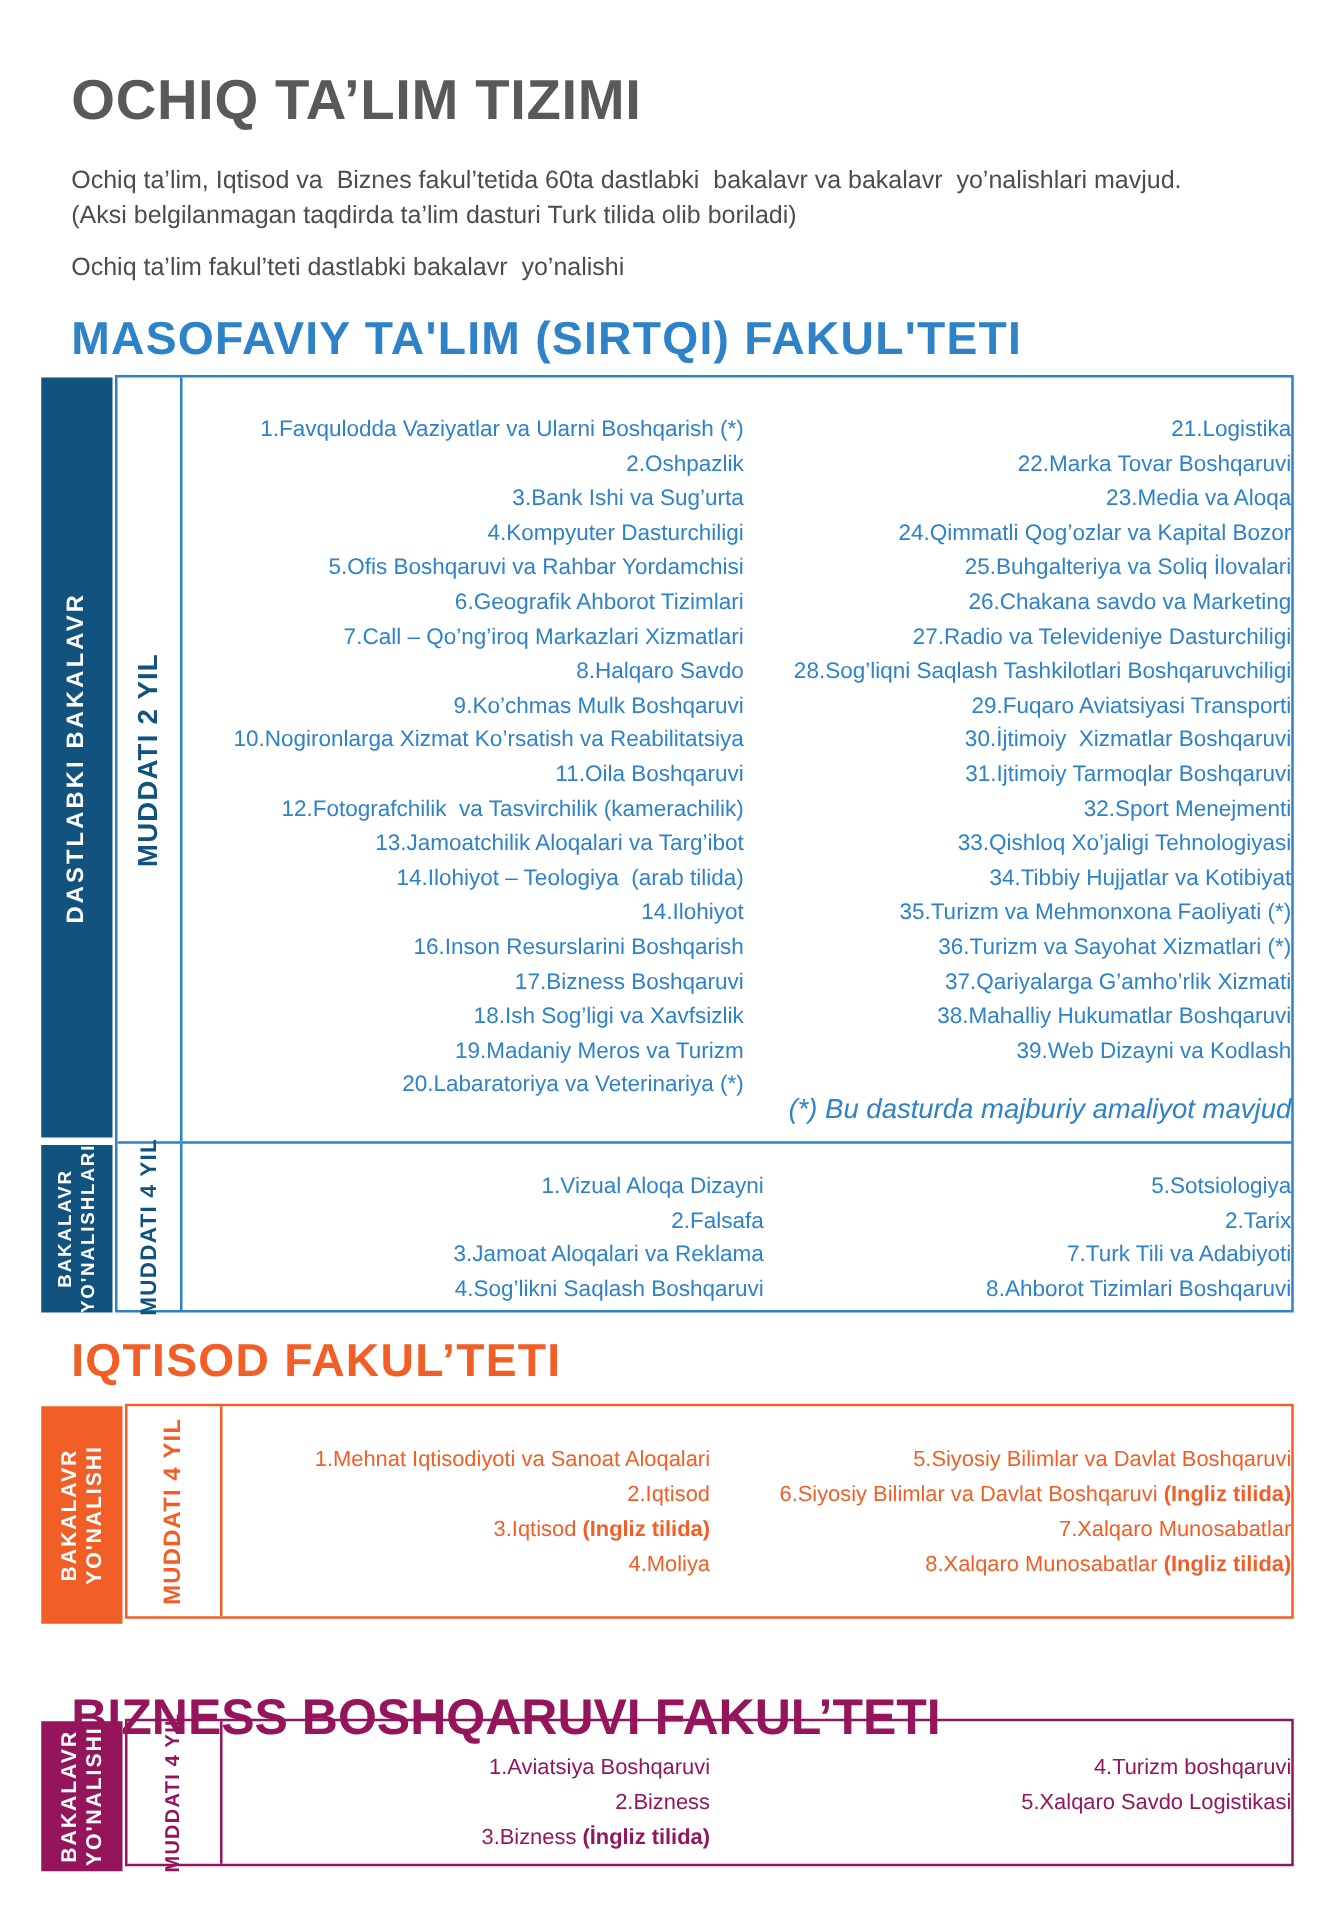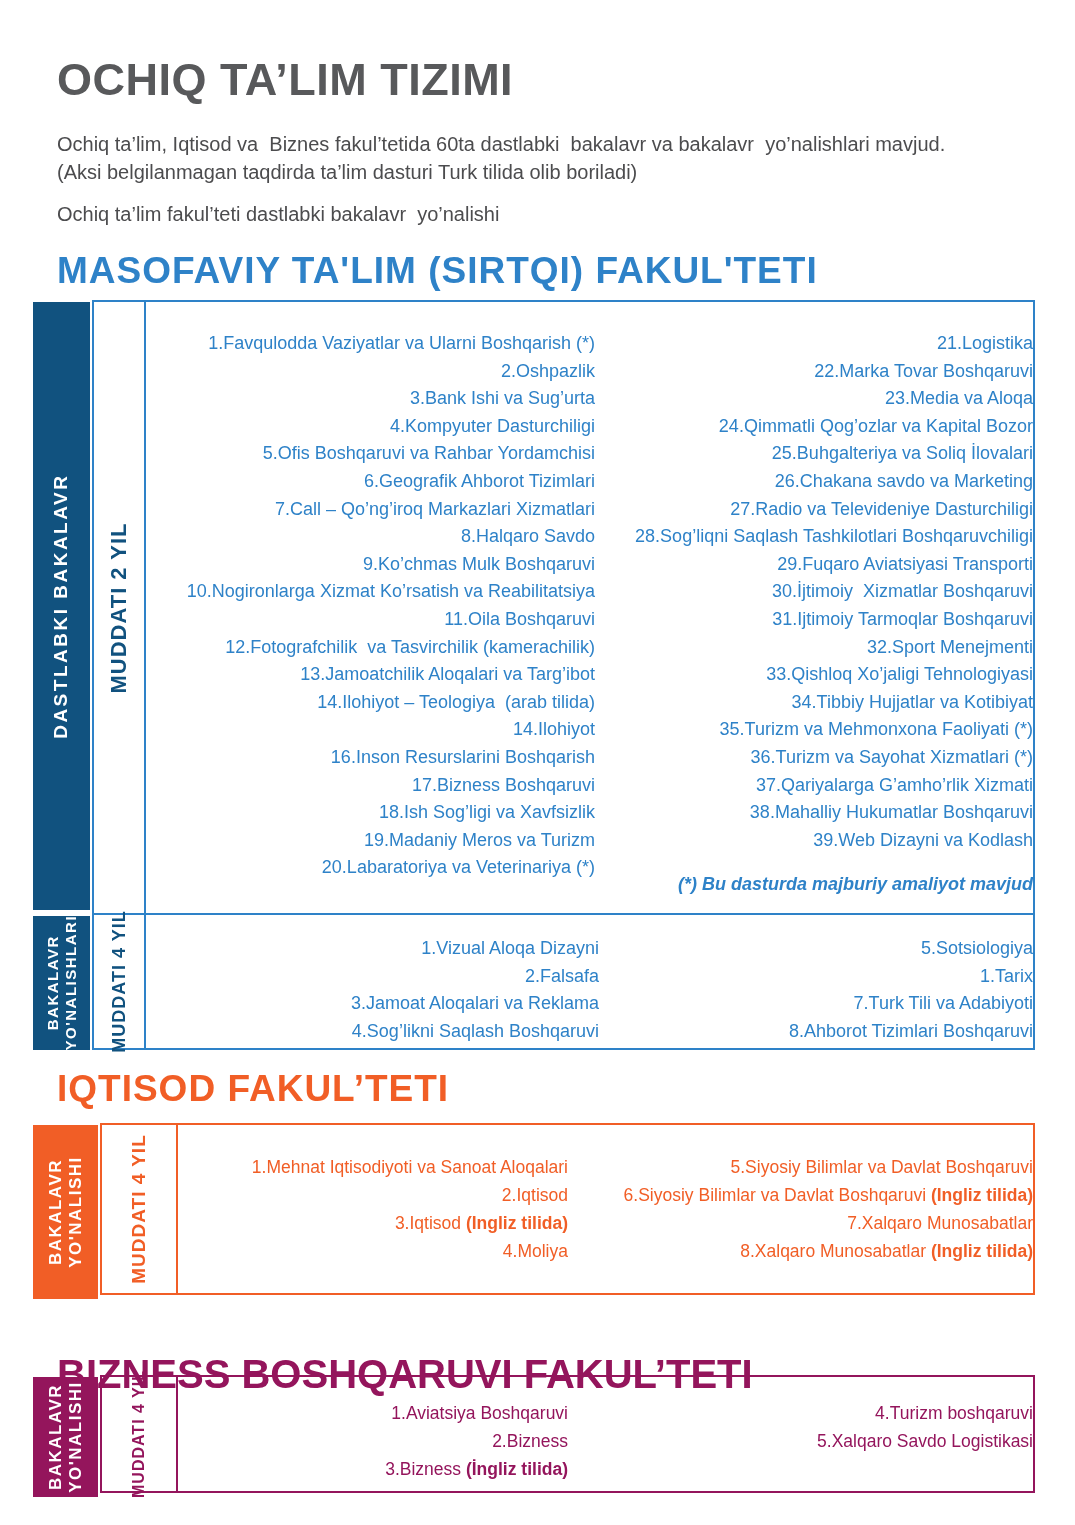--- a/index.html
+++ b/index.html
@@ -40,25 +40,25 @@
   #tbl1 .grid{left:59px;border:2px solid var(--blue);}
   #tbl1 .r1{height:611px;border-bottom:2px solid var(--blue);}
   #tbl1 .r2{flex:1;}
   #tbl1 .mud{width:50px;border-right:2px solid var(--blue);}
   #tbl1 .mud .vtext{color:var(--navy);letter-spacing:1px;}
   #tbl1 .r1 .mud .vtext{font-size:22px;}
   #tbl1 .r2 .mud .vtext{font-size:18px;}
   #tbl1 .lab1 .vtext{color:#fff;font-size:19px;letter-spacing:2.5px;}
   #tbl1 .lab2 .vtext{color:#fff;font-size:15px;letter-spacing:1.5px;}
   #tbl1 .r1 .content{padding:28px 0 0 8px;}
-  #tbl1 .r2 .content{padding:20px 0 0 12px;}
+  #tbl1 .r2 .content{padding:20px 0 0 24px;}
   #tbl1 .c1{width:441px;flex:none;}
   #tbl1 .c2{flex:1;}
   #tbl1 .item{color:var(--blue);font-size:18px;line-height:27.6px;}
-  .note{color:var(--blue);font-size:18px;font-weight:bold;font-style:italic;margin-top:20px;white-space:pre;}
+  .note{color:var(--blue);font-size:22px;font-weight:normal;font-style:italic;margin-top:20px;white-space:pre;}
   
   #tbl2{top:1123px;height:172px;}
   #tbl2 .labelbox{background:var(--orange);width:65px;top:2px;height:174px;}
   #tbl2 .grid{left:67px;border:2px solid var(--orange);}
   #tbl2 .trow{flex:1;}
   #tbl2 .mud{width:74px;border-right:2px solid var(--orange);}
   #tbl2 .mud .vtext{color:var(--orange);font-size:19px;letter-spacing:1px;}
   #tbl2 .labelbox .vtext{color:#fff;font-size:17px;letter-spacing:1.5px;}
   #tbl2 .content{padding:28px 0 0 10px;}
   #tbl2 .c1{width:380px;flex:none;}
@@ -169,21 +169,21 @@
       </div>
       <div class="content">
         <div class="col c1">
             <div class="item">1.Vizual Aloqa Dizayni</div>
             <div class="item">2.Falsafa</div>
             <div class="item">3.Jamoat Aloqalari va Reklama</div>
             <div class="item">4.Sog’likni Saqlash Boshqaruvi</div>
           </div>
         <div class="col c2">
             <div class="item">5.Sotsiologiya</div>
-            <div class="item">1.Tarix</div>
+            <div class="item">2.Tarix</div>
             <div class="item">7.Turk Tili va Adabiyoti</div>
             <div class="item">8.Ahborot Tizimlari Boshqaruvi</div>
           </div>
       </div>
     </div>
   </div>
 </div>
 
 <div class="sec-heading h-orange">IQTISOD FAKUL’TETI</div>
 

